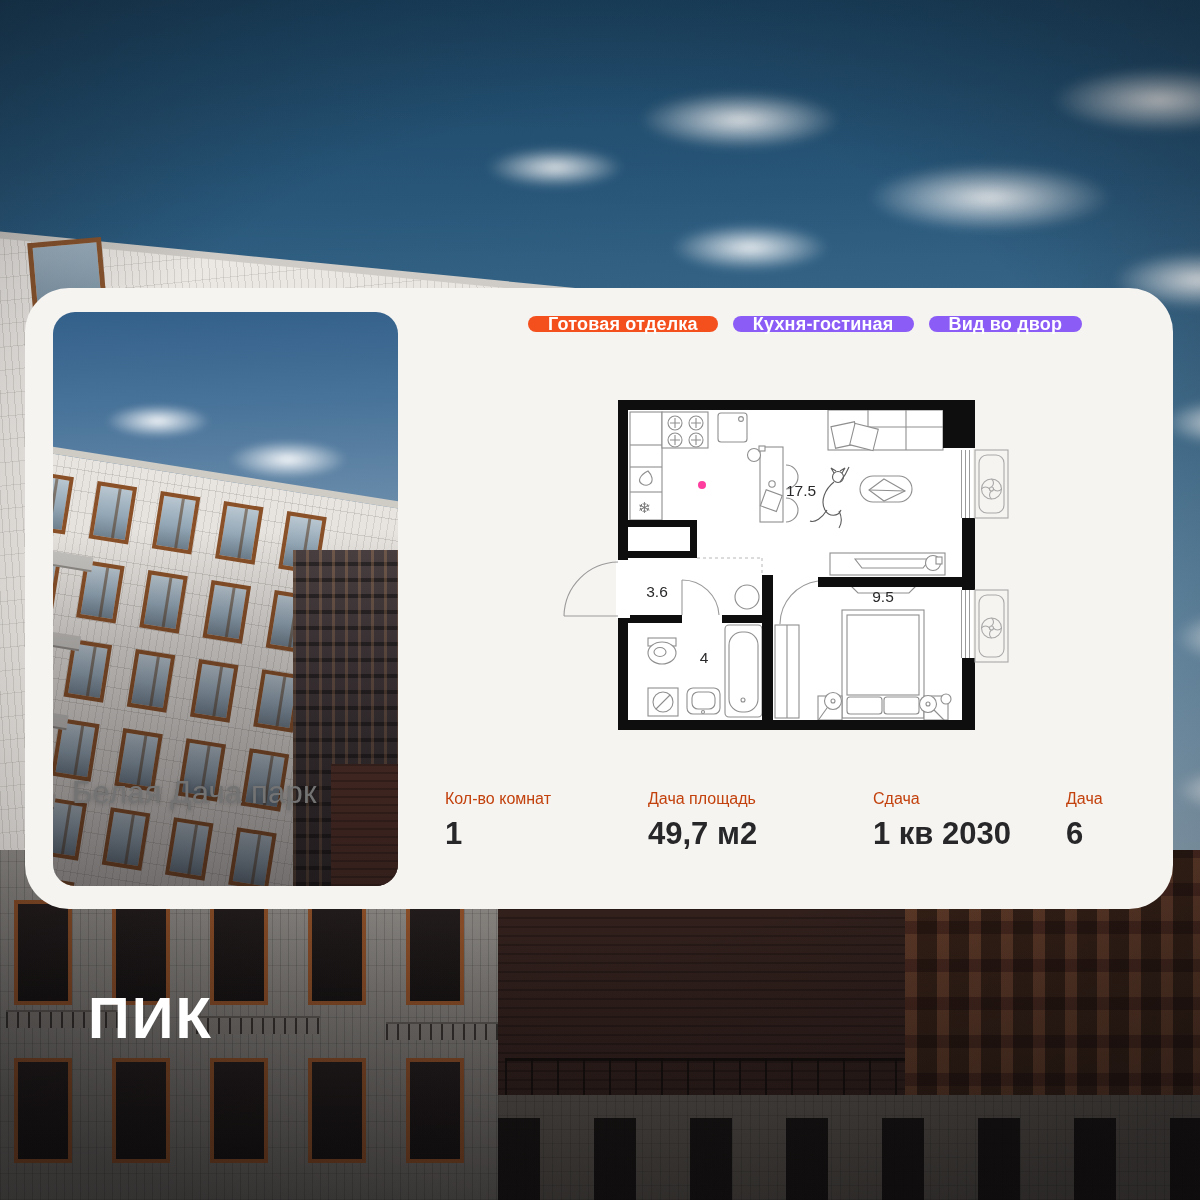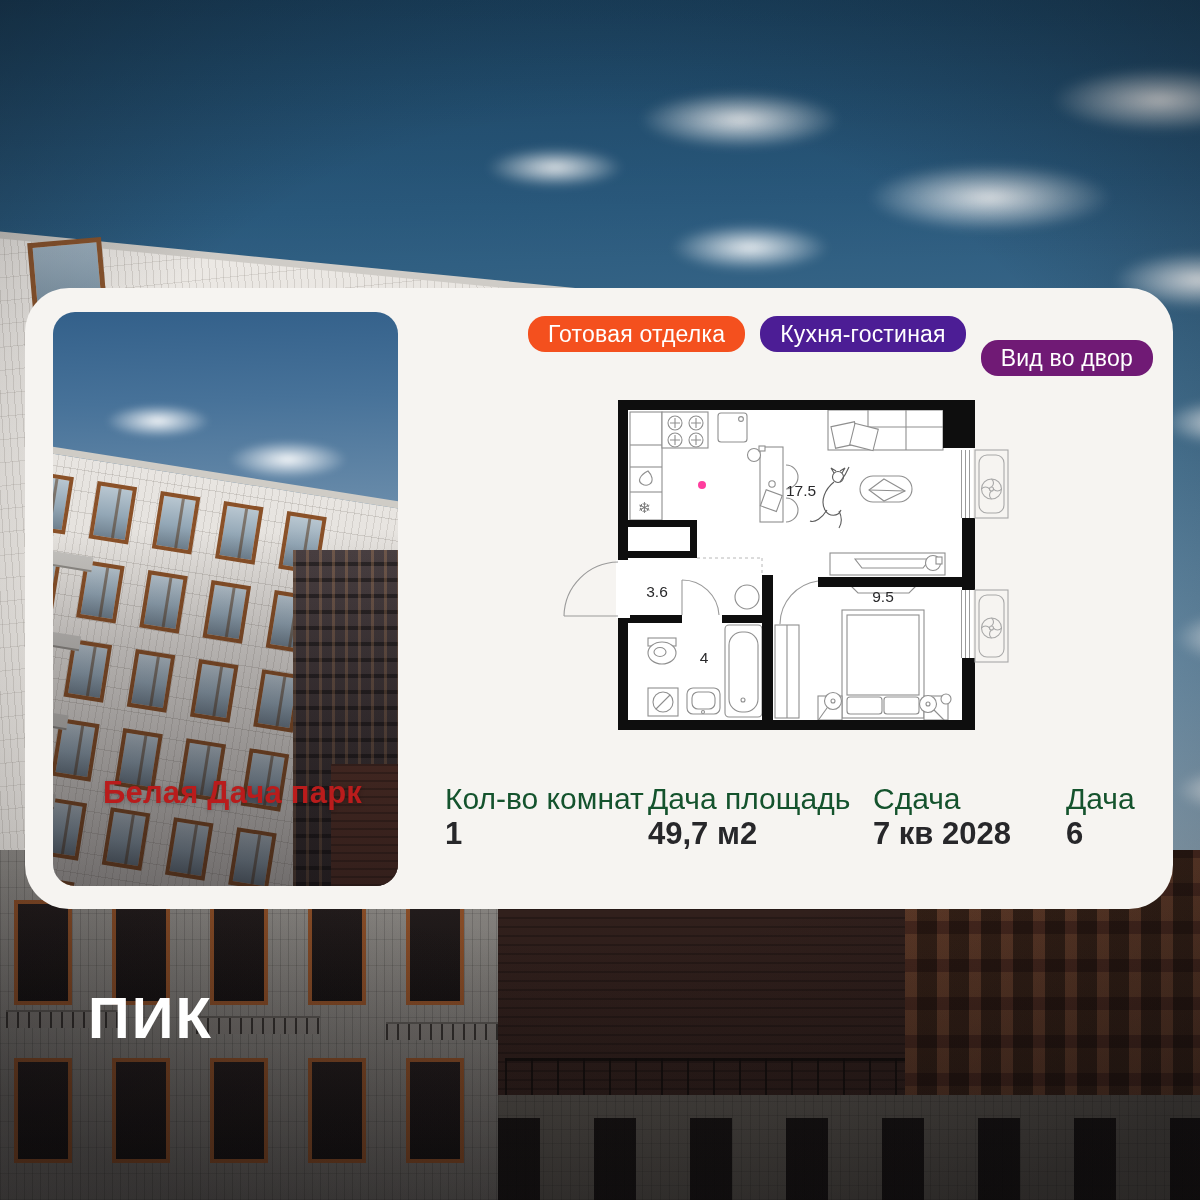--- a/index.html
+++ b/index.html
@@ -88,31 +88,31 @@
   .pslab{position:absolute;height:13px;background:#c6c4c0;border-bottom:2px solid #8e8b86}
   .photo-tower{position:absolute;left:240px;top:238px;width:105px;height:336px;
     background:
       repeating-linear-gradient(90deg,rgba(222,160,104,.26) 0 3px,transparent 3px 13px),
       repeating-linear-gradient(0deg,rgba(0,0,0,.42) 0 4px,transparent 4px 16px),
       linear-gradient(#4a4042,#352d2e)}
   .photo-brick{position:absolute;left:278px;top:452px;width:67px;height:122px;
     background:repeating-linear-gradient(0deg,rgba(0,0,0,.25) 0 2px,transparent 2px 8px),#5c352a}
   .photo-shade{position:absolute;inset:0;
     background:linear-gradient(rgba(10,18,32,0) 38%,rgba(18,14,18,.22) 58%,rgba(14,11,14,.52) 100%)}
-  .photo-label{position:absolute;left:50px;top:463px;color:#b91c1c;font-size:31px;font-weight:bold;
+  .photo-label{position:absolute;left:19px;top:463px;color:#737373;font-size:31px;font-weight:normal;
     letter-spacing:.2px;text-shadow:0 1px 4px rgba(0,0,0,.25)}
 
   
   .badges{position:absolute;left:503px;top:28px;display:flex;gap:15px}
-  .badge{height:36px;border-radius:17px;display:inline-flex;align-items:center;
-    padding:0 20px;color:#fff;font-size:23px;font-weight:normal;letter-spacing:.2px;white-space:nowrap}
+  .badge{height:16px;border-radius:17px;display:inline-flex;align-items:center;
+    padding:0 20px;color:#fff;font-size:18px;font-weight:bold;letter-spacing:.2px;white-space:nowrap}
 
   
   .stat{position:absolute;top:498px}
-  .stat-label{font-size:30px;color:#14532d;line-height:26px}
+  .stat-label{font-size:16px;color:#c2410c;line-height:26px}
   .stat-value{font-size:31px;font-weight:bold;color:#27272a;line-height:34px;margin-top:5px;white-space:nowrap}
 
   
   .plan{position:absolute;left:523px;top:97px}
   .plan text{font-family:"Liberation Sans","DejaVu Sans",sans-serif}
 
   
   .logo{position:absolute;left:88px;top:984px;z-index:20;color:#fff;
     font-size:58px;font-weight:800;letter-spacing:2px}
 </style>
@@ -199,22 +199,22 @@
         <div class="pslab" style="left: 14px; top: 336px; width: 86px;"></div>
       </div>
     <div class="photo-tower"></div>
     <div class="photo-brick"></div>
     <div class="photo-shade"></div>
     <div class="photo-label">Белая Дача парк</div>
   </div>
 
   <div class="badges">
     <div class="badge" style="background: rgb(244, 80, 30);">Готовая отделка</div>
-    <div class="badge" style="background: #4c1d95;">Кухня-гостиная</div>
-    <div class="badge" style="background: #701a75; margin-top: 24px;">Вид во двор</div>
+    <div class="badge" style="background: #8b5cf6;">Кухня-гостиная</div>
+    <div class="badge" style="background: #8b5cf6;">Вид во двор</div>
   </div>
 
   <svg class="plan" width="480" height="360" viewBox="548 385 480 360">
 
     <rect x="620" y="402" width="353" height="326" fill="#ffffff"></rect>
 
     <g stroke="#8f8f8f" stroke-width="1.1" fill="#ffffff">
       <rect x="630" y="412" width="32" height="108"></rect>
       <line x1="630" y1="445" x2="662" y2="445"></line>
       <line x1="630" y1="467" x2="662" y2="467"></line>
@@ -363,21 +363,21 @@
   <div class="stat" style="left:420px">
     <div class="stat-label">Кол-во комнат</div>
     <div class="stat-value">1</div>
   </div>
   <div class="stat" style="left:623px">
     <div class="stat-label">Дача площадь</div>
     <div class="stat-value">49,7 м2</div>
   </div>
   <div class="stat" style="left:848px">
     <div class="stat-label">Сдача</div>
-    <div class="stat-value">7 кв 2028</div>
+    <div class="stat-value">1 кв 2030</div>
   </div>
   <div class="stat" style="left:1041px">
     <div class="stat-label">Дача</div>
     <div class="stat-value">6</div>
   </div>
 </div>
 
 <div class="logo">ПИК</div>
 
 </body></html>

